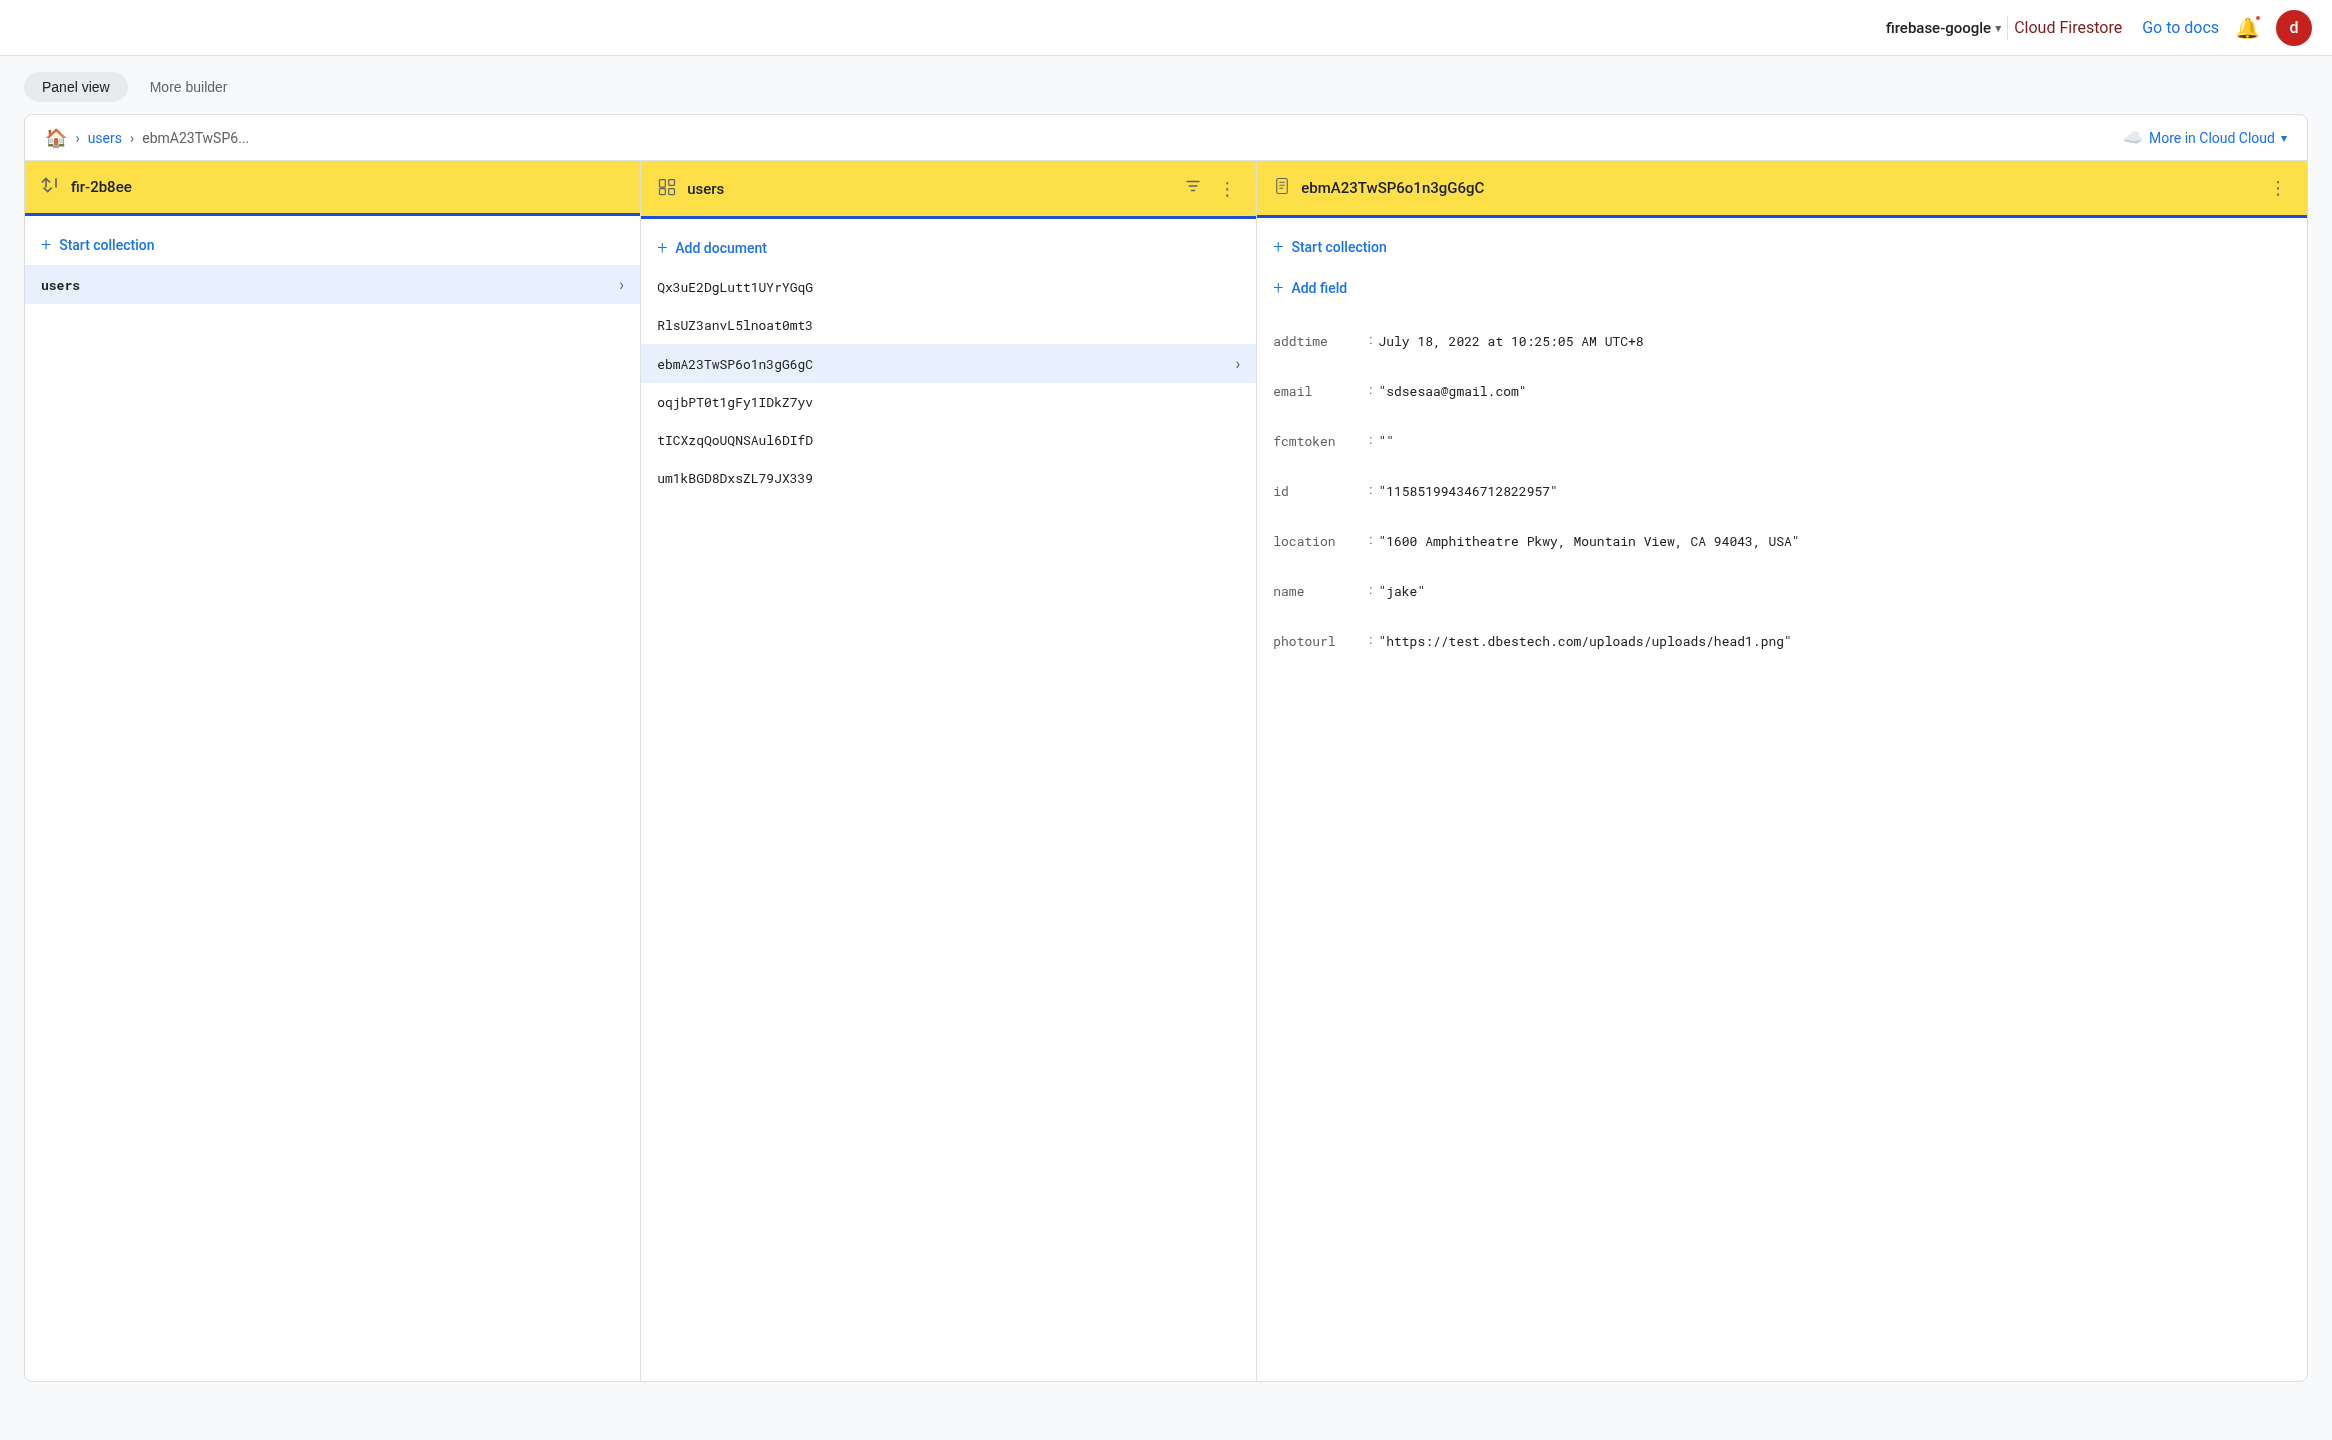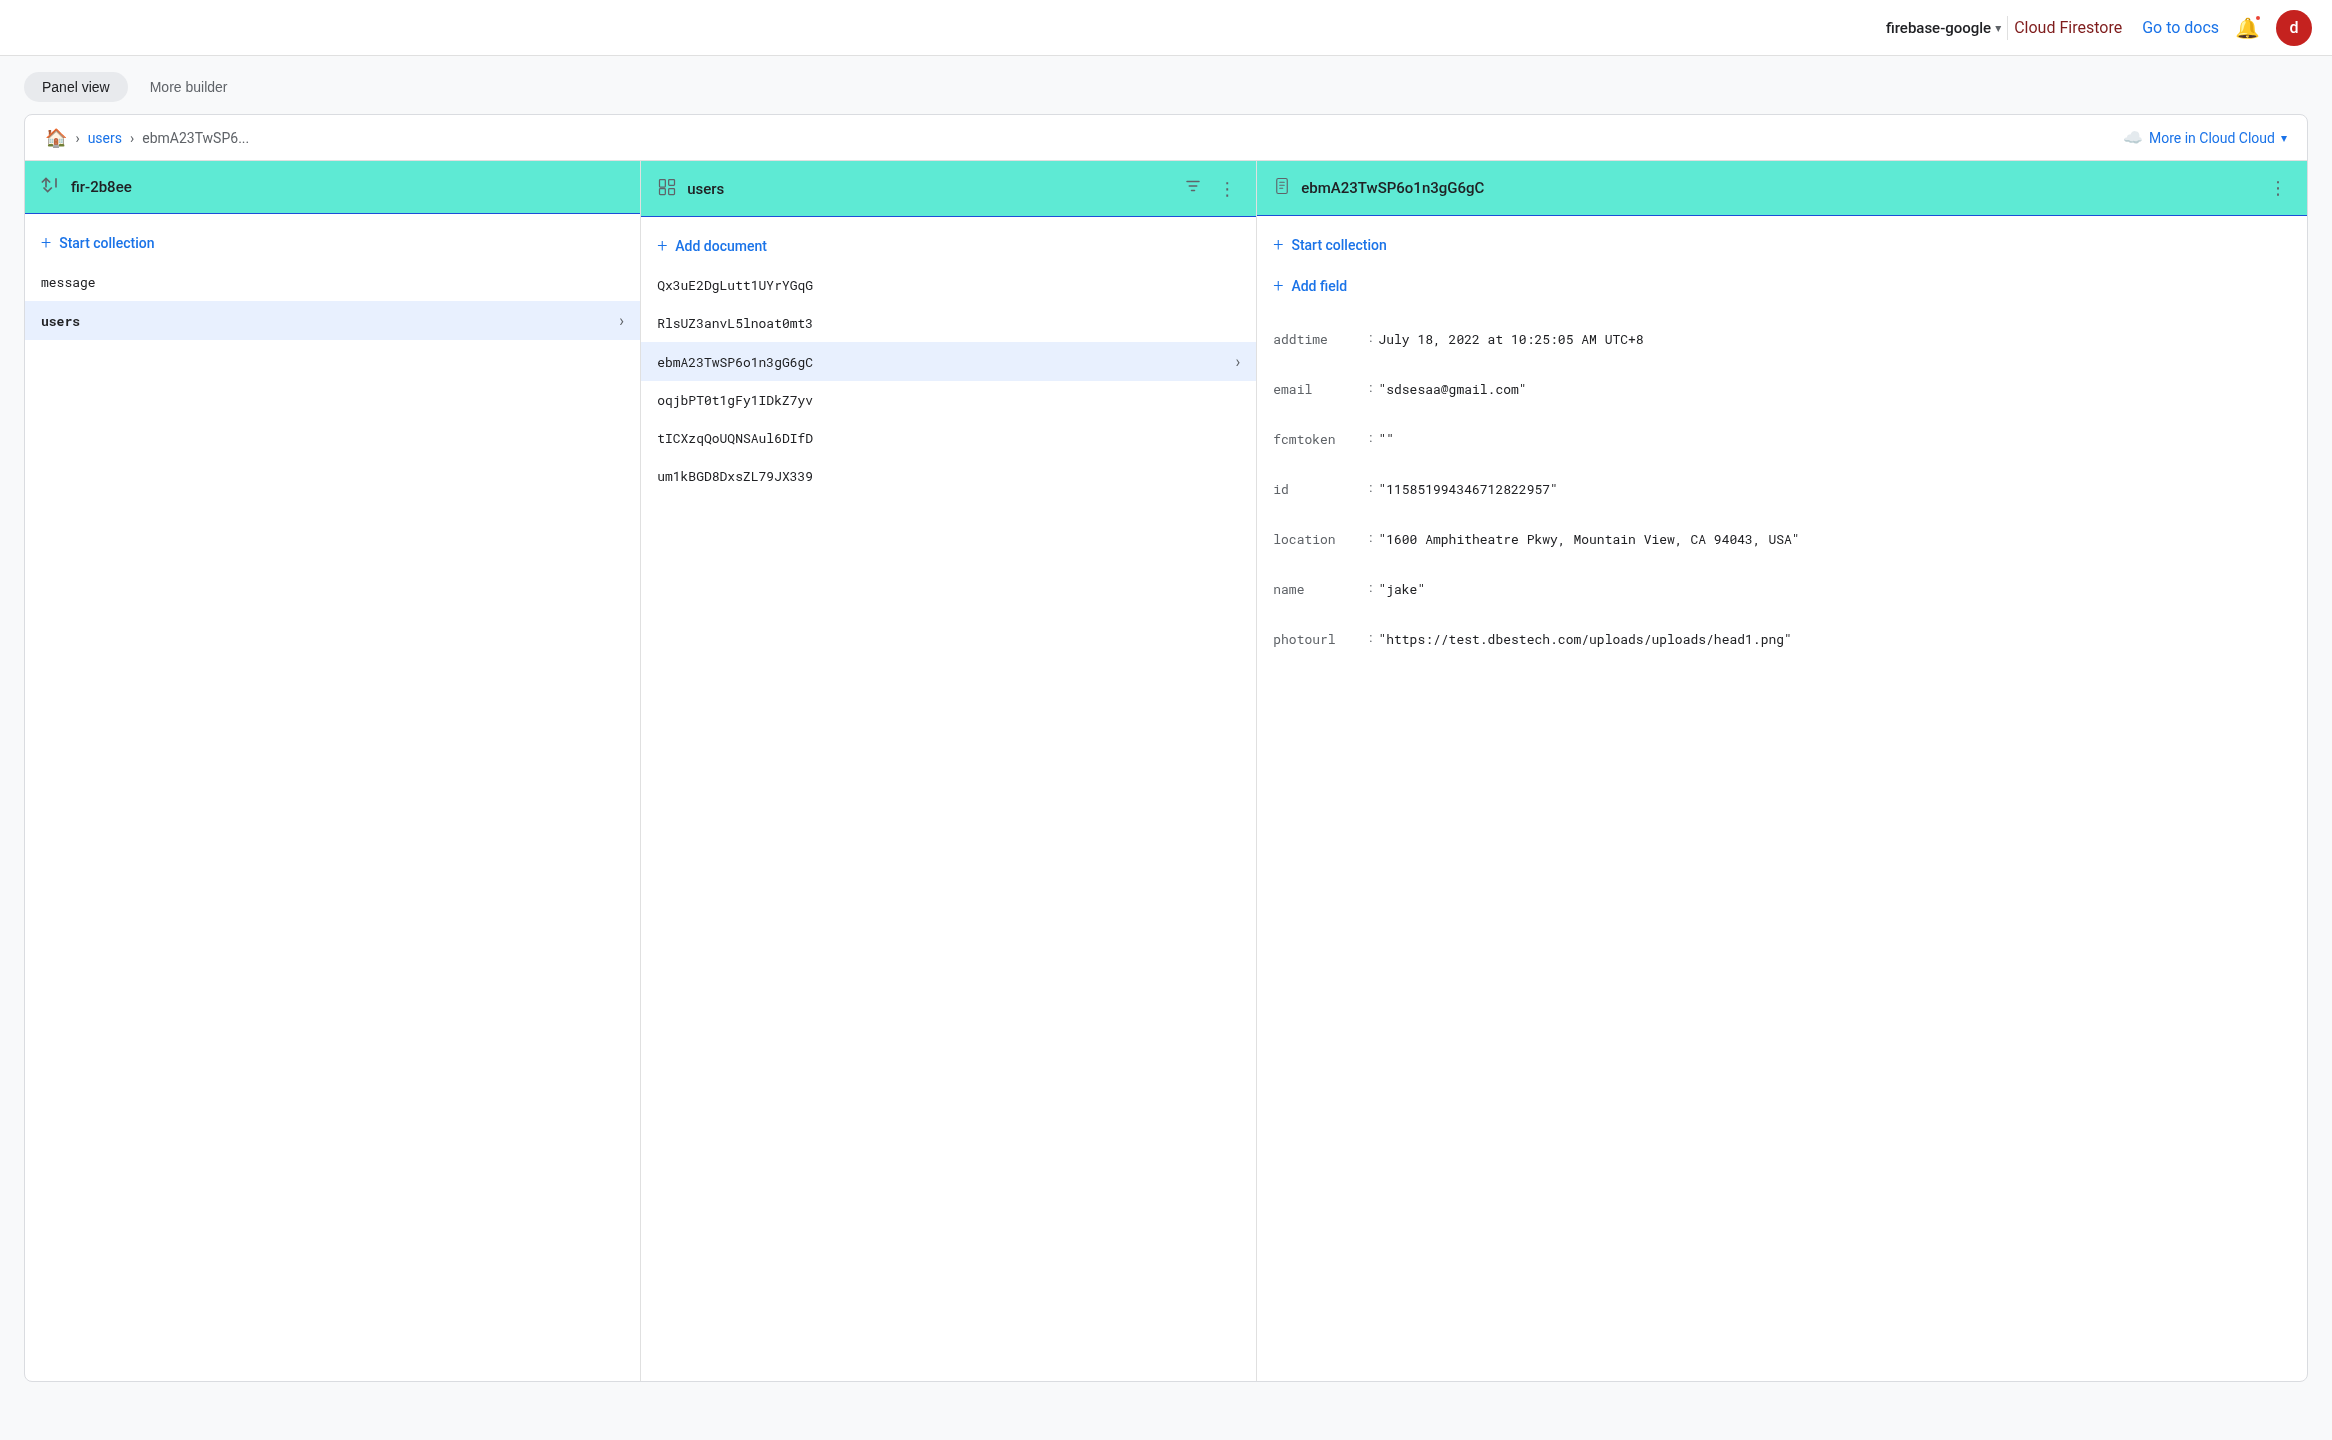--- a/index.html
+++ b/index.html
@@ -170,23 +170,23 @@
     }
     .col-1 { width: 27%; }
     .col-2 { width: 27%; }
     .col-3 { flex: 1; }
 
     
     .col-header {
       display: flex;
       align-items: center;
       padding: 14px 16px;
-      border-bottom: 1px solid #1d4ed8;
+      border-bottom: 3px solid #1d4ed8;
       gap: 10px;
-      background: #5eead4;
+      background: #fde047;
     }
     .col-header-icon {
       font-size: 18px;
       color: #5f6368;
     }
     .col-header-title {
       flex: 1;
       font-size: 15px;
       font-weight: 500;
       color: #202124;
@@ -350,23 +350,20 @@
             <path d="M3 15l5 5 5-5" stroke="#5f6368" stroke-width="2" fill="none"></path>
             <path d="M18 4v11" stroke="#5f6368" stroke-width="2"></path>
           </svg>
         </span>
         <span class="col-header-title">fir-2b8ee</span>
       </div>
       <div class="col-body">
         <div class="action-link">
           <span class="plus-icon">+</span>
           <span>Start collection</span>
-        </div>
-        <div class="list-item">
-          <span class="item-text">message</span>
         </div>
         <div class="list-item bold-item selected">
           <span class="item-text">users</span>
           <span class="arrow-icon">›</span>
         </div>
       </div>
     </div>
 
     <div class="col col-2">
       <div class="col-header">

